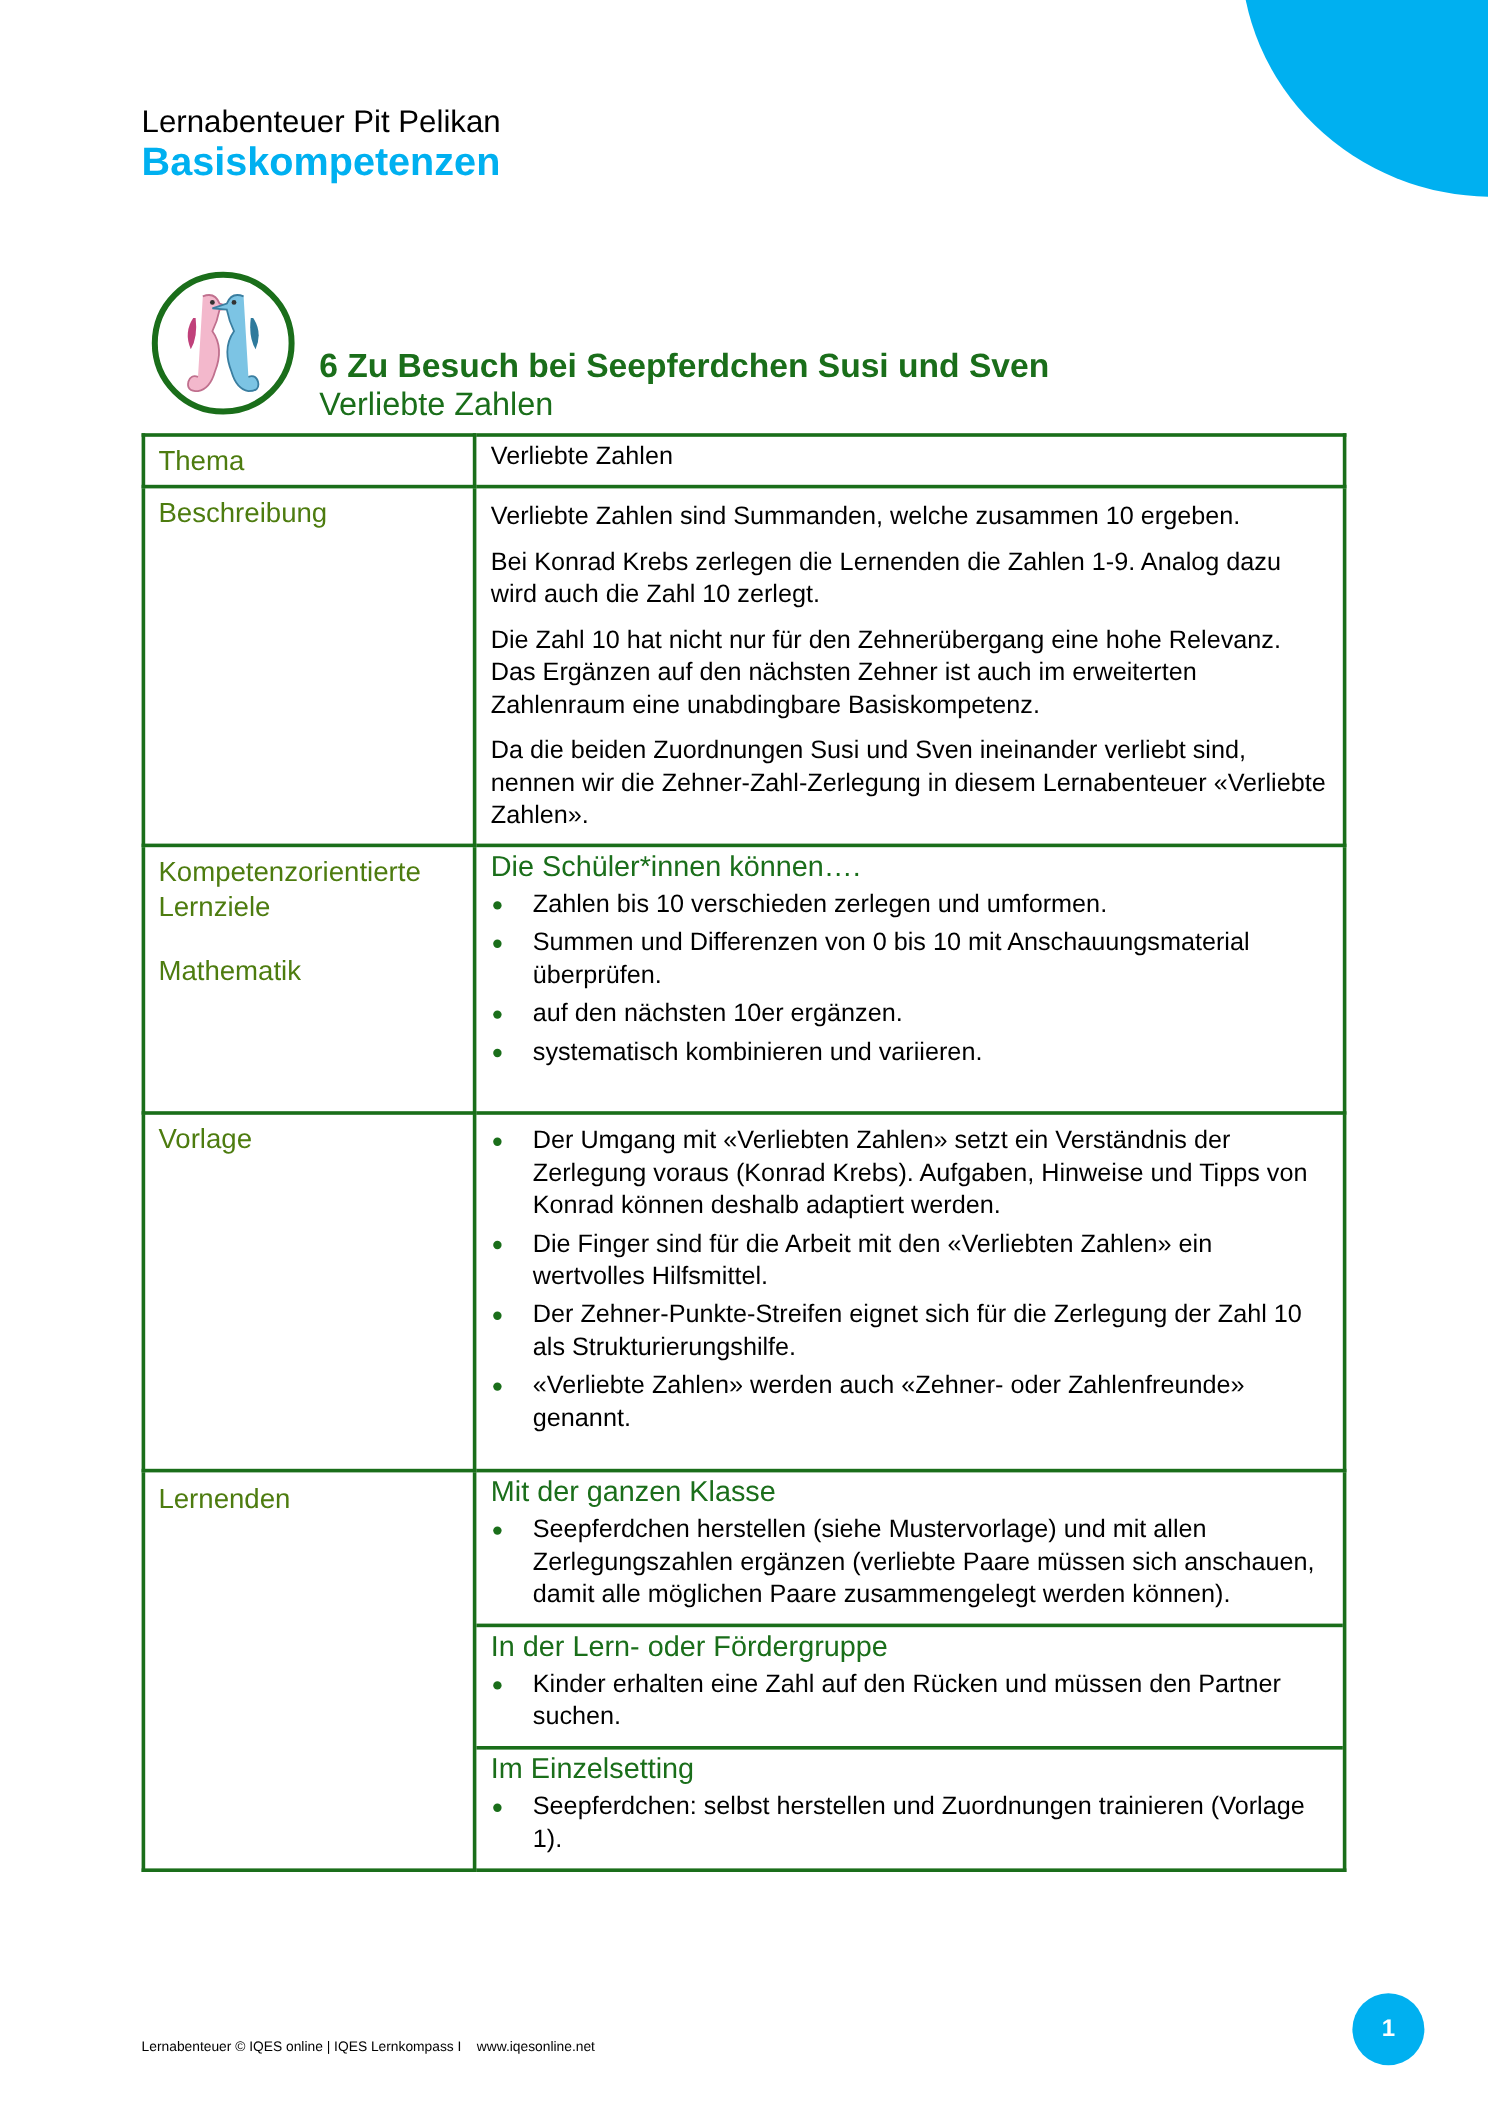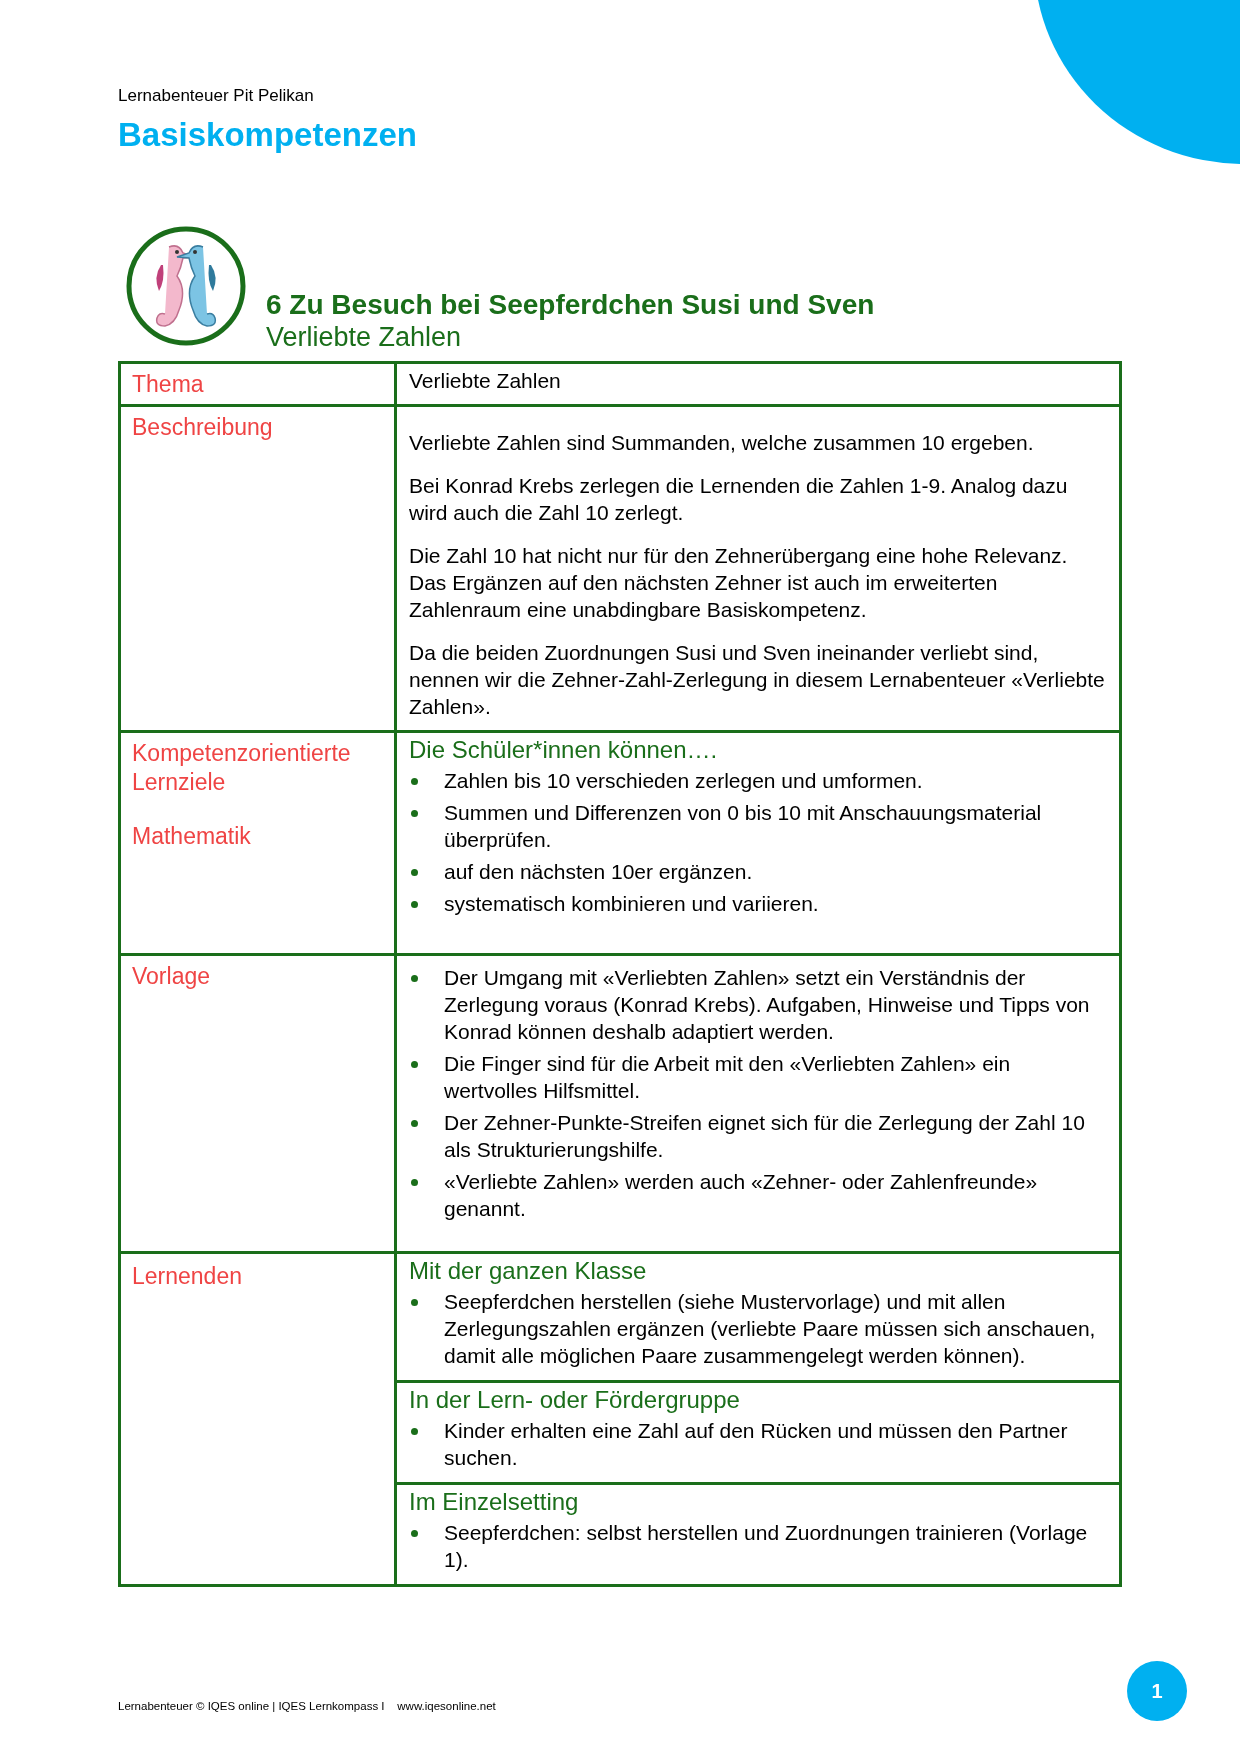--- a/index.html
+++ b/index.html
@@ -10,21 +10,21 @@
     color: #000;
   }
   .corner-blob {
     position: absolute; left: 1034px; top: -40px;
     width: 420px; height: 204px;
     background: #00b0f0;
     border-bottom-left-radius: 210px 204px;
   }
   .series-label {
     position: absolute; left: 118px; top: 86px;
-    font-size: 17px; color: #000;
+    font-size: 26px; color: #000;
   }
   .main-title {
     position: absolute; left: 118px; top: 116px;
     font-size: 33px; font-weight: bold; color: #00b0f0;
   }
   .logo {
     position: absolute; left: 125px; top: 225px; width: 122px; height: 122px;
   }
   .chapter-title {
     position: absolute; left: 266px; top: 289px;
@@ -36,25 +36,25 @@
   }
   table.info {
     position: absolute; left: 118px; top: 361px;
     width: 1004px; border-collapse: collapse;
     font-size: 21px; line-height: 27px;
   }
   table.info td {
     border: 3px solid #1a6e1a; vertical-align: top; padding: 0;
   }
   td.label {
-    width: 252px; color: #ef4444; font-size: 23px; line-height: 29px;
+    width: 252px; color: #4d7c0f; font-size: 23px; line-height: 29px;
     padding: 6px 10px 0 11px !important;
   }
   td.value { padding: 3px 14px 10px 12px !important; }
-  .p { margin: 16px 0 11px 0; }
+  .p { margin: 4px 0 11px 0; }
   .p:last-child { margin-bottom: 0; }
   ul.bl { margin: 0; padding: 0; list-style: none; }
   ul.bl li { position: relative; padding-left: 35px; margin-bottom: 5px; }
   ul.bl li::before {
     content: ""; position: absolute; left: 2px; top: 11px;
     width: 7px; height: 7px; border-radius: 50%; background: #1a6e1a;
   }
   .green-head { color: #1a6e1a; font-size: 24px; margin-bottom: 4px; }
   .sub-cell { border-top: 3px solid #1a6e1a; padding: 3px 14px 6px 12px; }
   .sub-cell:first-child { border-top: none; }

